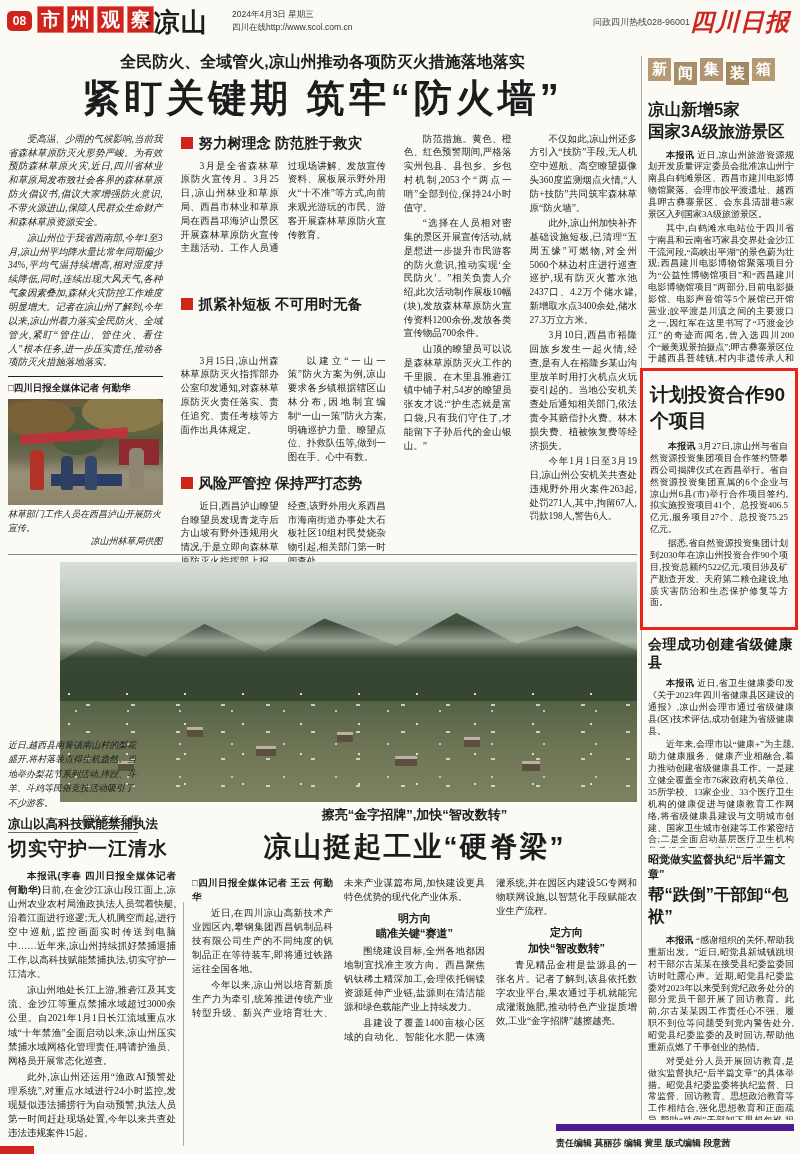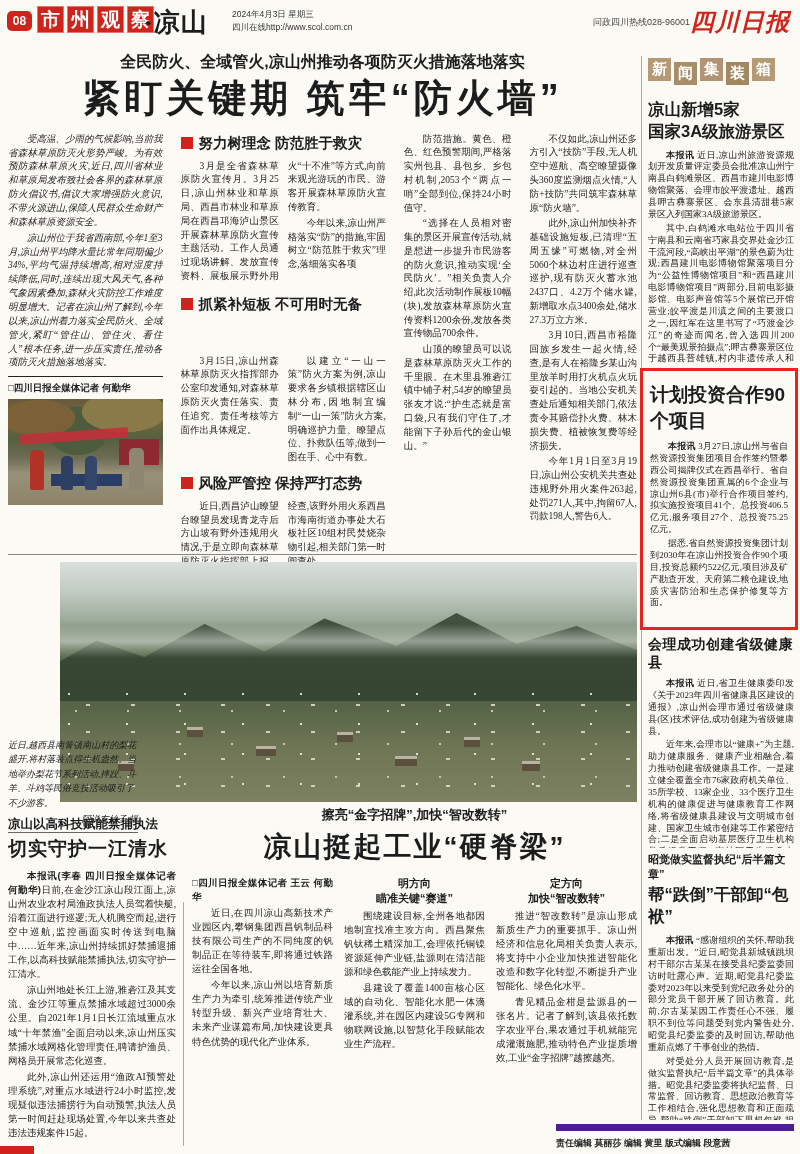--- a/index.html
+++ b/index.html
@@ -180,30 +180,33 @@
       <div class="byline">□四川日报全媒体记者 何勤华</div>
       <div class="photo-sm">
         <div class="banner"></div>
         <div class="banner2"></div>
         <div class="ptable"></div>
         <div class="person p1"></div>
         <div class="person p2"></div>
         <div class="person p3"></div>
         <div class="person p4"></div>
       </div>
+      <div class="caption">
+        <span>林草部门工作人员在西昌泸山开展防火宣传。</span>
+        <span class="credit-right">凉山州林草局供图</span>
+      </div>
     </div>
 
     <div class="cB">
       <div class="sec-head">
         <span class="redsq"></span>
         <span>努力树理念 防范胜于救灾</span>
       </div>
       <div class="sec-body" style="height:128px; overflow:hidden;">
         <p>3月是全省森林草原防火宣传月。3月25日,凉山州林业和草原局、西昌市林业和草原局在西昌邛海泸山景区开展森林草原防火宣传主题活动。工作人员通过现场讲解、发放宣传资料、展板展示野外用火“十不准”等方式,向前来观光游玩的市民、游客开展森林草原防火宣传教育。</p>
-        <p>今年以来,凉山州严格落实“防”的措施,牢固树立“防范胜于救灾”理念,落细落实各项</p>
       </div>
       <div class="sec-head">
         <span class="redsq"></span>
         <span>抓紧补短板 不可用时无备</span>
       </div>
       <div class="sec-body" style="height:112px; overflow:hidden;margin-top:40px;">
         <p>3月15日,凉山州森林草原防灭火指挥部办公室印发通知,对森林草原防灭火责任落实、责任追究、责任考核等方面作出具体规定。</p>
         <p>以建立“一山一策”防火方案为例,凉山要求各乡镇根据辖区山林分布,因地制宜编制“一山一策”防火方案,明确巡护力量、瞭望点位、扑救队伍等,做到一图在手、心中有数。</p>
       </div>
       <div class="sec-head">
@@ -272,21 +275,20 @@
     <p class="ind-sub">
       <span>明方向</span><br>
       <span>瞄准关键“赛道”</span>
     </p>
     <p>围绕建设目标,全州各地都因地制宜找准主攻方向。西昌聚焦钒钛稀土精深加工,会理依托铜镍资源延伸产业链,盐源则在清洁能源和绿色载能产业上持续发力。</p>
     <p>县建设了覆盖1400亩核心区域的自动化、智能化水肥一体滴灌系统,并在园区内建设5G专网和物联网设施,以智慧化手段赋能农业生产流程。</p>
     <p class="ind-sub">
       <span>定方向</span><br>
       <span>加快“智改数转”</span>
     </p>
-    <p>推进“智改数转”是凉山形成新质生产力的重要抓手。凉山州经济和信息化局相关负责人表示,将支持中小企业加快推进智能化改造和数字化转型,不断提升产业智能化、绿色化水平。</p>
     <p>青见精品金柑是盐源县的一张名片。记者了解到,该县依托数字农业平台,果农通过手机就能完成灌溉施肥,推动特色产业提质增效,工业“金字招牌”越擦越亮。</p>
   </div>
 </div>
 
 <div class="logo">
   <span class="logobox lb1">新</span>
   <span class="logobox lb2">闻</span>
   <span class="logobox lb3">集</span>
   <span class="logobox lb4">装</span>
   <span class="logobox lb5">箱</span>

